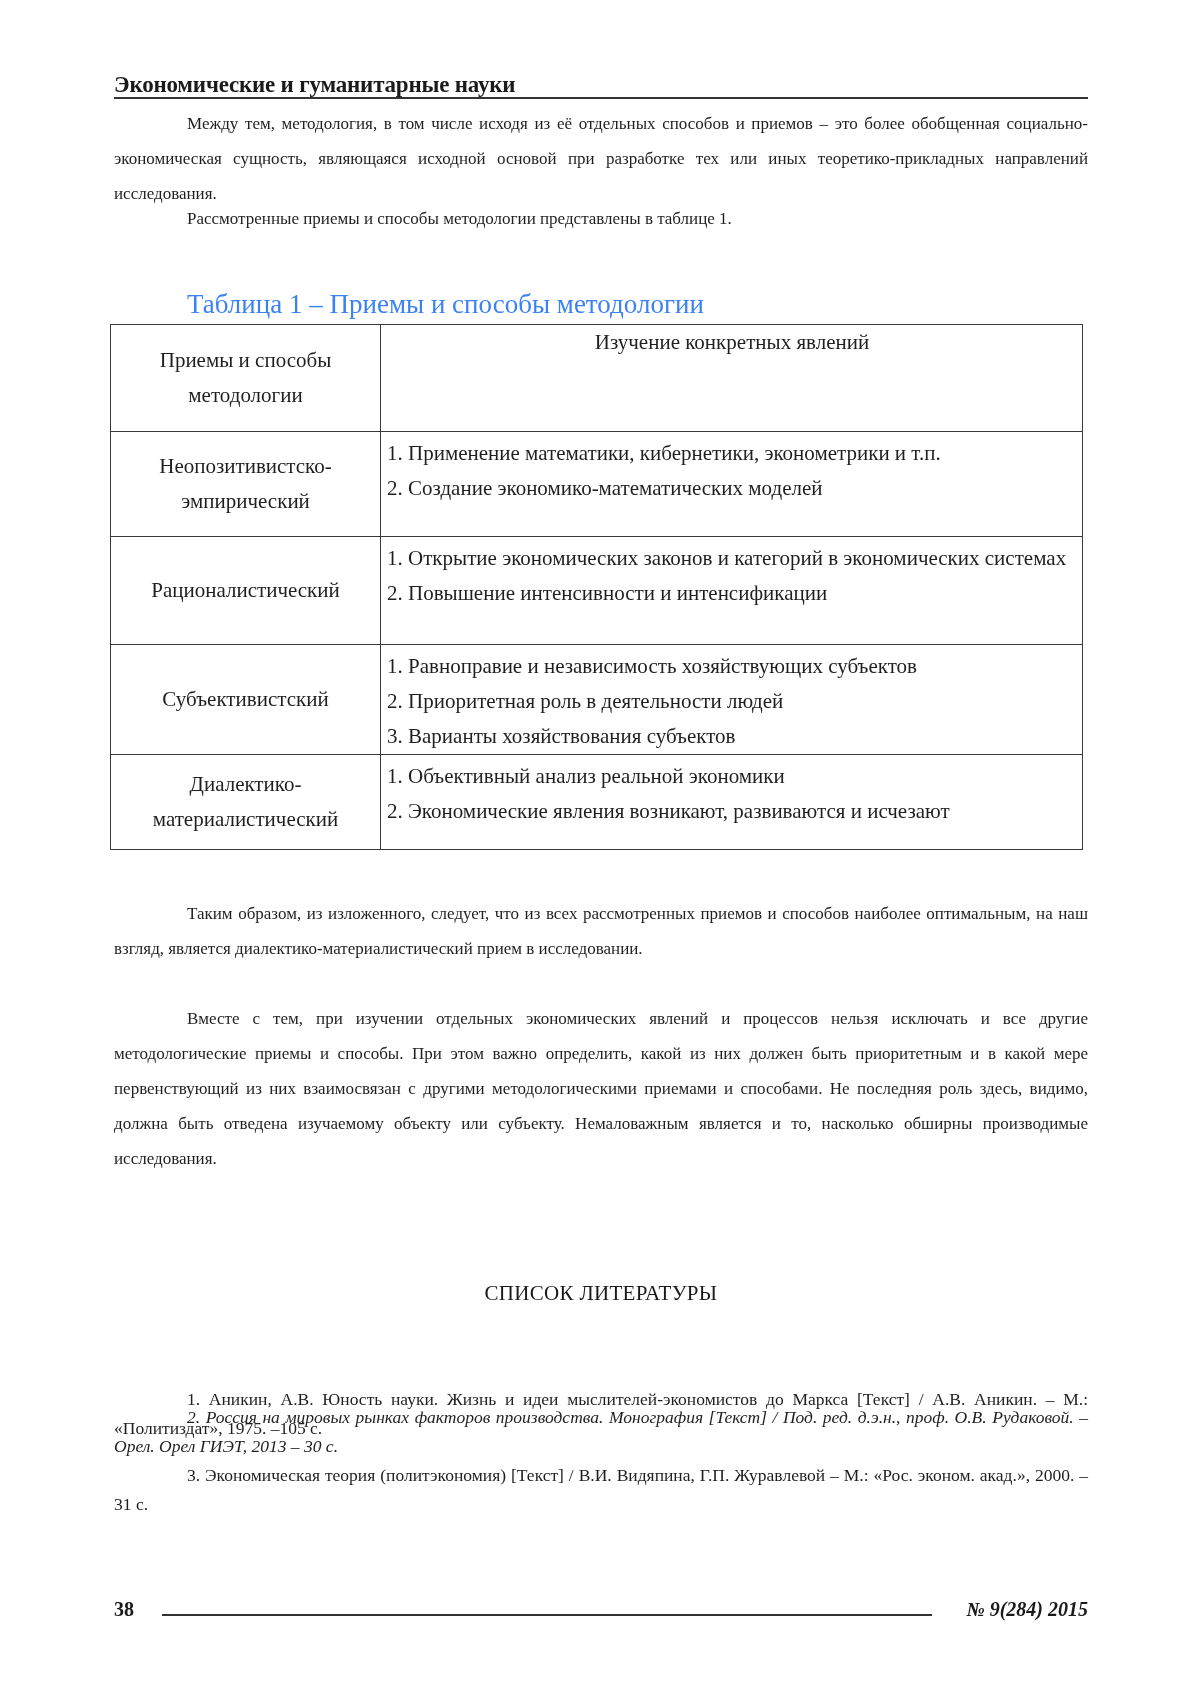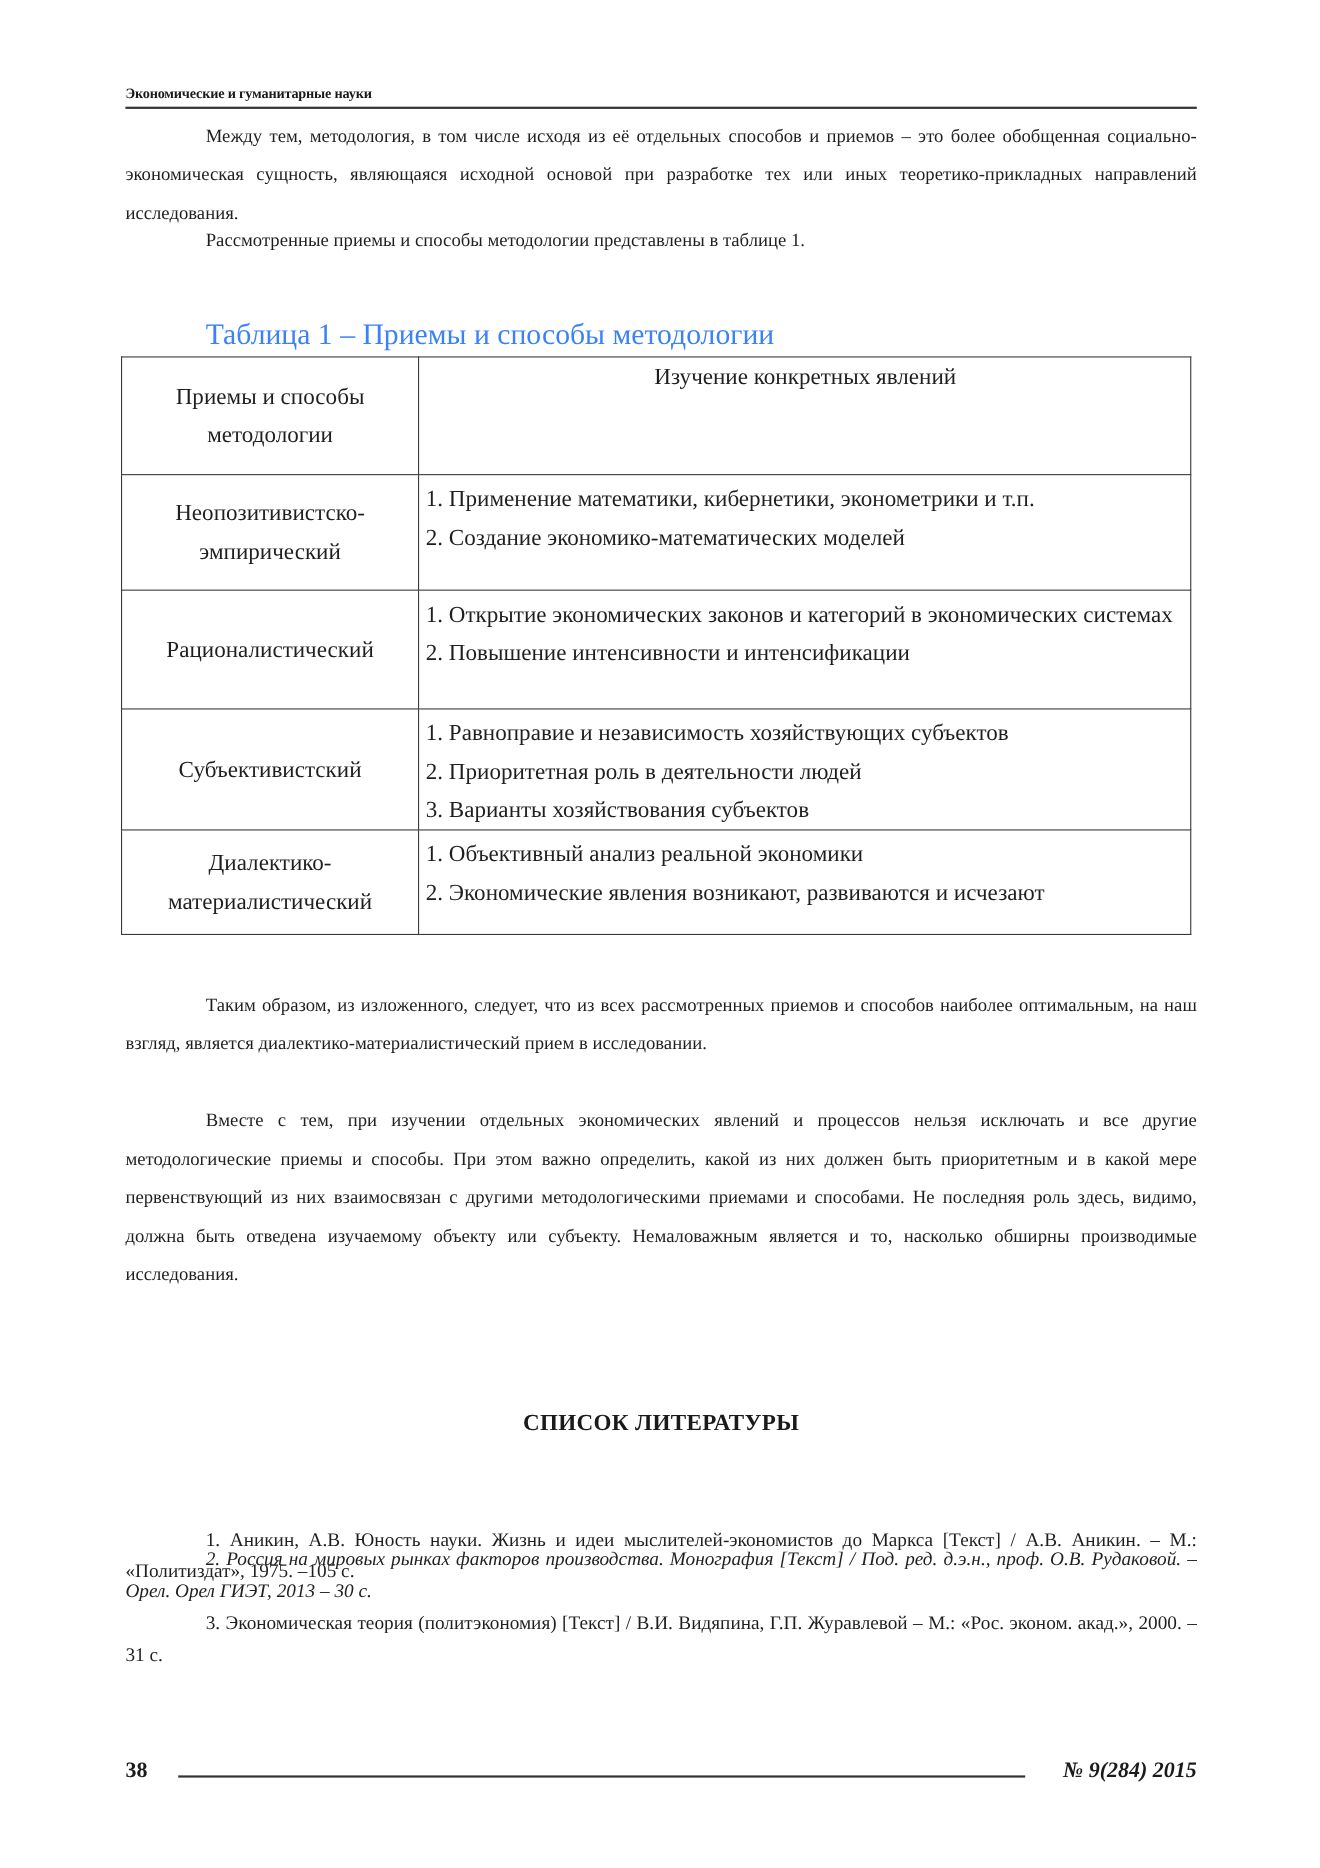--- a/index.html
+++ b/index.html
@@ -2,21 +2,21 @@
 <html><head>
   <meta charset="utf-8">
   <style>
     html, body { margin: 0; padding: 0; background: #ffffff; }
     body {
       width: 1200px; height: 1698px; position: relative; overflow: hidden;
       font-family: "Liberation Serif", serif; color: #222;
     }
     .running-head {
       position: absolute; left: 114px; top: 74px; width: 974px;
-      font-family: "Liberation Serif", serif; font-weight: bold; font-size: 13px;
+      font-family: "Liberation Serif", serif; font-weight: bold; font-size: 23px;
       letter-spacing: -0.2px; color: #1a1a1a;
       border-bottom: 2px solid #333; padding-bottom: 1px; line-height: 22px;
     }
     .para {
       position: absolute; left: 114px; width: 974px;
       font-size: 17px; line-height: 35px; text-align: justify; margin: 0;
       color: #1f1f1f;
     }
     .para .indent { display: inline-block; width: 73px; }
     .caption {
@@ -38,21 +38,21 @@
     table.methods td.right.head { text-align: center; padding-top: 2px; line-height: 30px; }
     .row-head { height: 107px; }
     .row-1 { height: 105px; }
     .row-2 { height: 108px; }
     .row-3 { height: 108px; }
     .row-4 { height: 95px; }
     .right .item { display: block; }
     .right.just .item { text-align: justify; text-align-last: left; }
     .refs-title {
       position: absolute; left: 114px; top: 1281px; width: 974px; text-align: center;
-      font-weight: bold; font-size: 21px; color: #1a1a1a; letter-spacing: 0.3px;
+      font-weight: normal; font-size: 21px; color: #1a1a1a; letter-spacing: 0.3px;
     }
     .ref {
       position: absolute; left: 114px; width: 974px; margin: 0;
       font-size: 17.5px; line-height: 29px; text-align: justify; color: #1f1f1f;
     }
     .ref .indent { display: inline-block; width: 73px; }
     .footer {
       position: absolute; left: 114px; top: 1598px; width: 974px; height: 30px;
     }
     .page-num {

